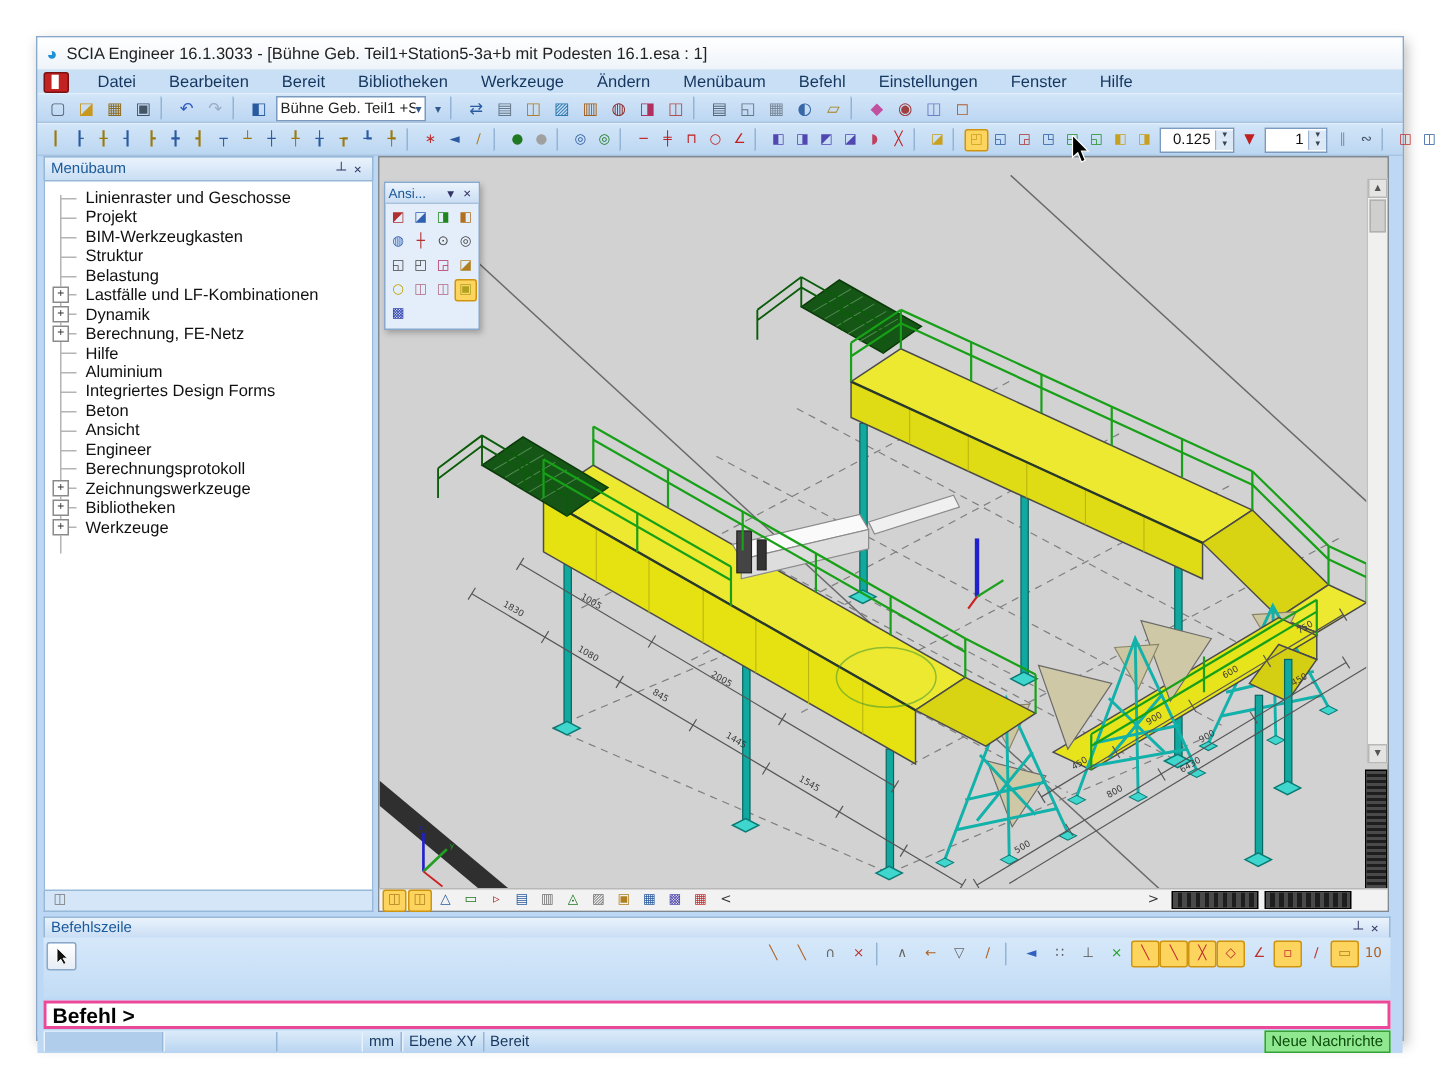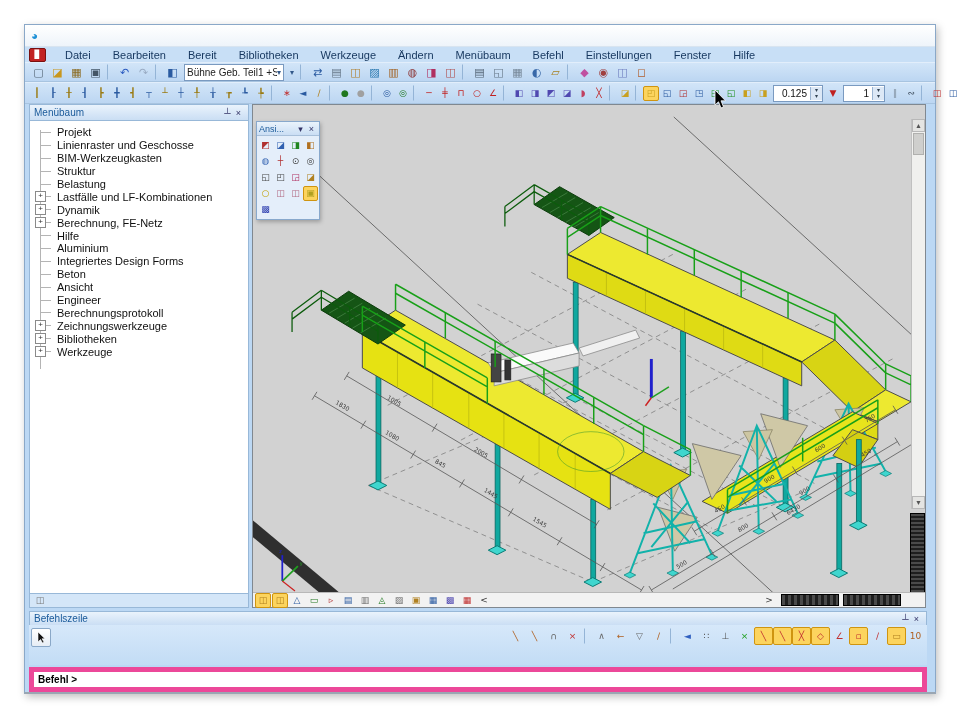--- a/index.html
+++ b/index.html
@@ -71,39 +71,40 @@
   .palgrid{display:grid;grid-template-columns:repeat(4,1fr);padding:2px 1px;row-gap:1px;}
   .palgrid .chip{width:13px;height:13px;margin:0 auto;}
   .palgrid .chip b{font-size:9px;}
   
   .botsection{padding:3px 8px 0 4px;background:#bcd8f4;}
   .cmdhdr{height:13px;}
   .cmdbody{height:40px;position:relative;background:linear-gradient(#d6e8fa,#c2dcf5);}
   .cursorchip{position:absolute;left:2px;top:3px;width:18px;height:17px;background:linear-gradient(#fff,#e6edf5);
     border:1px solid #8aa8c8;border-radius:2px;display:flex;align-items:center;justify-content:center;}
   .snapbar{position:absolute;right:2px;top:2px;display:flex;align-items:center;}
-  .cmdinput{height:15px;background:#fff;border:5px solid #ec4899;font-size:10px;font-weight:bold;color:#000;
+  .cmdinput{height:15px;background:#fff;border:2px solid #ec4899;font-size:14px;font-weight:bold;color:#000;
     display:flex;align-items:center;padding-left:4px;margin-top:2px;}
   .statusbar{height:15px;display:flex;align-items:center;background:linear-gradient(#dcecfa,#b8d4f0);
     font-size:10px;color:#15365e;margin-top:1px;}
   .scell{height:13px;border-right:1px solid #96b6d8;border-left:1px solid #e8f2fc;display:flex;align-items:center;
     justify-content:center;padding:0 4px;box-sizing:border-box;}
   .badge{margin-left:auto;background:#8fe88f;border:1px solid #38a038;color:#0a4a0a;font-size:10px;
     padding:0 4px;height:13px;display:flex;align-items:center;}
   
   .cursor{position:absolute;left:714px;top:90px;z-index:50;}
   svg text{font-family:"DejaVu Sans",sans-serif;}
 </style>
 </head>
 <body>
 
 <div id="app">
 
   <div class="titlebar">
     <span class="appicon">◕</span>
+    <span>SCIA Engineer 16.1.3033 - [Bühne Geb. Teil1+Station5-3a+b mit Podesten 16.1.esa : 1]</span>
   </div>
 
   <div class="menubar">
     <span class="scia-chip">▊</span>
 
   <span class="mi">Datei</span>
       <span class="mi">Bearbeiten</span>
       <span class="mi">Bereit</span>
       <span class="mi">Bibliotheken</span>
       <span class="mi">Werkzeuge</span>
@@ -385,28 +386,28 @@
 
     <div class="sidebar">
       <div class="panelhdr">
         <span>Menübaum</span>
         <span class="sp"></span>
         <span class="hbtn">┴</span>
         <span class="hbtn">×</span>
       </div>
       <div class="treebody">
 
+          <div class="trow" title="Linienraster und Geschosse">
+
+            <span>Linienraster und Geschosse</span>
+          </div>
+
           <div class="trow" title="Projekt">
 
             <span>Projekt</span>
-          </div>
-
-          <div class="trow" title="Linienraster und Geschosse">
-
-            <span>Linienraster und Geschosse</span>
           </div>
 
           <div class="trow" title="BIM-Werkzeugkasten">
 
             <span>BIM-Werkzeugkasten</span>
           </div>
 
           <div class="trow" title="Struktur">
 
             <span>Struktur</span>
@@ -908,19 +909,27 @@
             <b style="font-size: 9px; color: rgb(176, 128, 32);">▭</b>
           </span>
           <span class="chip" title="snap-ten-icon">
             <b style="font-size: 9px; color: rgb(176, 96, 32);">10</b>
           </span>
         </span>
     </div>
     <div class="cmdinput">
       <span>Befehl &gt;</span>
     </div>
+    <div class="statusbar">
+      <span class="scell" style="width:80px;background:#b0cdeb"></span>
+      <span class="scell" style="width:76px"></span>
+      <span class="scell" style="margin-left:56px">mm</span>
+      <span class="scell">Ebene XY</span>
+      <span class="scell" style="border:none">Bereit</span>
+      <span class="badge">Neue Nachrichte</span>
+    </div>
   </div>
 
 </div>
 
 <svg class="cursor" width="14" height="20">
   <polygon points="1,0 1,15 4.5,11.8 7,18 9.5,16.8 7,10.8 11.5,10.8" fill="#000" stroke="#fff" stroke-width="0.8"></polygon>
 </svg>
 
 </body></html>

